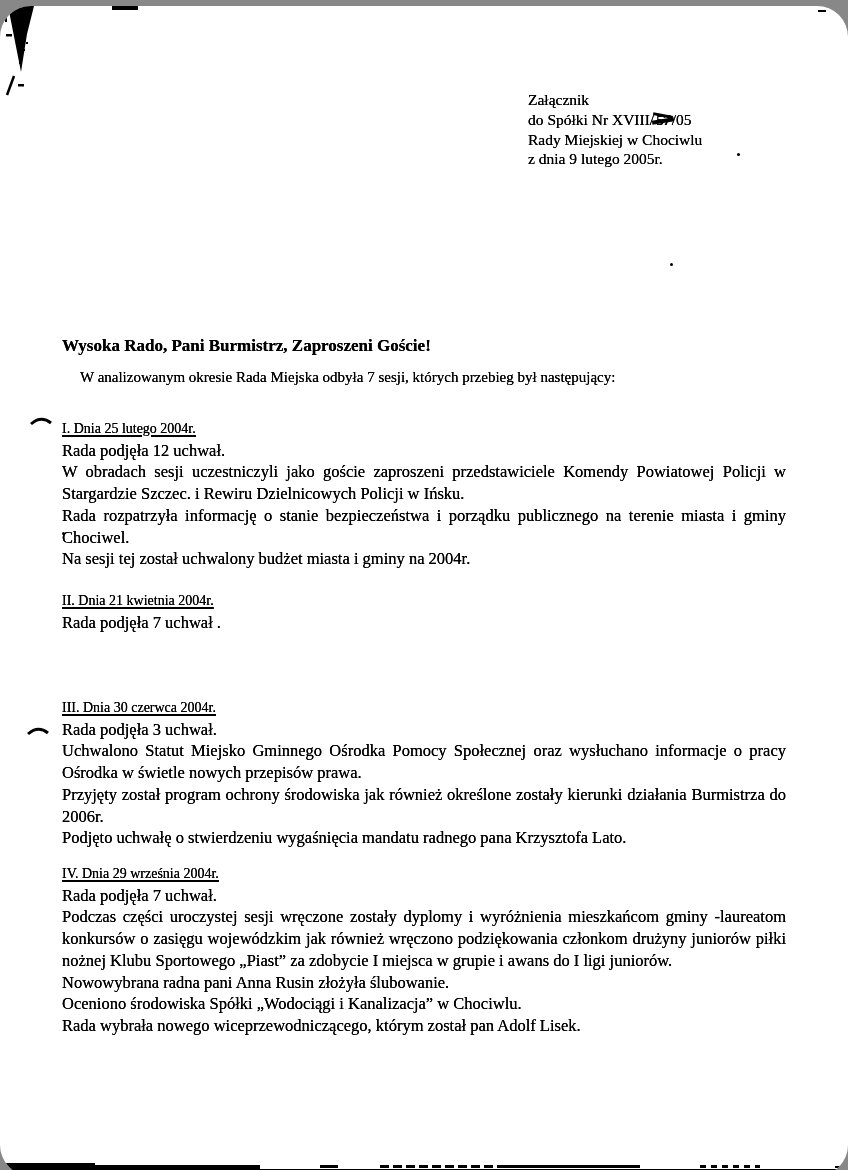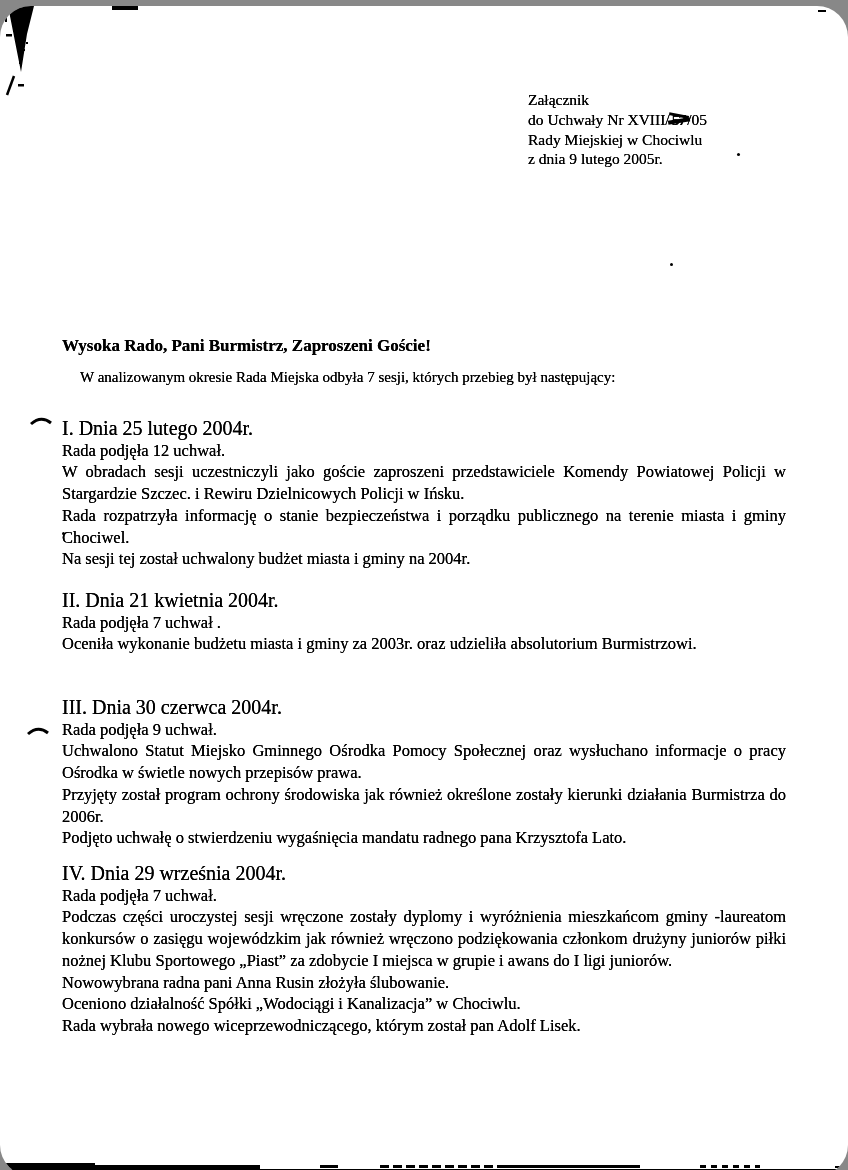--- a/index.html
+++ b/index.html
@@ -14,22 +14,22 @@
   .scribble{position:relative;display:inline-block;padding:0 2px;font-weight:bold;letter-spacing:-1px;}
   .scribble::before{content:"";position:absolute;left:-2px;right:-2px;top:45%;height:3.5px;background:#000;transform:rotate(-9deg);}
   .scribble::after{content:"";position:absolute;left:-1px;right:-1px;top:20%;height:3px;background:#000;transform:rotate(11deg);}
   
   .doc-title{position:absolute;left:0;top:204px;width:100%;text-align:center;
     font-weight:bold;font-size:17.5px;line-height:21.5px;letter-spacing:.3px;}
   
   .salutation{position:absolute;left:62px;top:330px;margin:0;font-weight:bold;font-size:17px;}
   .intro{position:absolute;left:62px;top:363px;width:724px;margin:0;font-size:15px;text-indent:18px;}
   .session{position:absolute;left:62px;width:724px;font-size:16.5px;line-height:21.7px;}
-  .session-heading{margin:0;font-size:20px;font-weight:normal;
-    text-decoration-thickness:1.6px;text-underline-offset:2px;}
+  .session-heading{margin:0;font-size:14px;font-weight:normal;
+    text-decoration:underline;text-decoration-thickness:1.6px;text-underline-offset:2px;}
   .para{margin:0;text-align:justify;text-align-last:left;}
   
   .artifact{position:absolute;}
   .speck{position:absolute;width:3px;height:3px;background:#000;border-radius:50%;}
   .bottom-band{position:absolute;left:0;top:1155px;width:848px;height:15px;}
   .bb{position:absolute;background:#000;}
 </style>
 </head>
 <body>
 
@@ -45,21 +45,21 @@
     <rect x="19" y="56" width="2" height="2" fill="#000"></rect>
     <path d="M7,89 L14,70" stroke="#000" stroke-width="2.5" fill="none"></path>
     <rect x="18" y="78" width="6" height="2.5" fill="#000"></rect>
     <rect x="5" y="6" width="2" height="10" fill="#000"></rect>
   </svg>
 
   <div class="artifact" style="left:112px;top:0;width:26px;height:4px;background:#000"></div>
 
   <div class="attachment-note">
     <div>Załącznik</div>
-    <div><span>do Uchwały Nr XVIII/</span><span class="scribble">57</span><span>/05</span></div>
+    <div><span>do Spółki Nr XVIII/</span><span class="scribble">57</span><span>/05</span></div>
     <div>Rady Miejskiej w Chociwlu</div>
     <div>z dnia 9 lutego 2005r.</div>
   </div>
 
 
   <p class="salutation">Wysoka Rado, Pani Burmistrz, Zaproszeni Goście!</p>
   <p class="intro">W analizowanym okresie Rada Miejska odbyła 7 sesji,  których przebieg był następujący:</p>
 
   <svg class="artifact" style="left:30px;top:411px" width="22" height="10" viewBox="0 0 22 10">
     <path d="M1,7 Q11,-2 21,6" stroke="#000" stroke-width="3" fill="none"></path>
@@ -72,37 +72,36 @@
     <h2 class="session-heading">I. Dnia 25 lutego 2004r.</h2>
     <p class="para">Rada podjęła 12 uchwał.</p>
     <p class="para">W obradach sesji uczestniczyli jako goście zaproszeni przedstawiciele Komendy Powiatowej Policji w Stargardzie Szczec. i Rewiru Dzielnicowych Policji w Ińsku.</p>
     <p class="para">Rada rozpatrzyła informację o stanie bezpieczeństwa i porządku publicznego na terenie miasta i gminy Chociwel.</p>
     <p class="para">Na sesji tej został uchwalony budżet miasta i gminy na 2004r.</p>
   </section>
 
   <section class="session" style="top:584px">
     <h2 class="session-heading">II. Dnia 21 kwietnia 2004r.</h2>
     <p class="para">Rada podjęła 7 uchwał .</p>
-    <p class="para">Oceniła wykonanie budżetu miasta i gminy za 2003r. oraz udzieliła absolutorium Burmistrzowi.</p>
   </section>
 
   <section class="session" style="top:691px">
     <h2 class="session-heading">III. Dnia 30 czerwca 2004r.</h2>
-    <p class="para">Rada podjęła 9 uchwał.</p>
+    <p class="para">Rada podjęła 3 uchwał.</p>
     <p class="para">Uchwalono Statut Miejsko Gminnego Ośrodka Pomocy Społecznej oraz wysłuchano informacje o pracy Ośrodka w świetle nowych przepisów prawa.</p>
     <p class="para">Przyjęty został program ochrony środowiska jak również określone zostały kierunki działania Burmistrza do 2006r.</p>
     <p class="para">Podjęto uchwałę o stwierdzeniu wygaśnięcia mandatu radnego pana Krzysztofa Lato.</p>
   </section>
 
   <section class="session" style="top:857px">
     <h2 class="session-heading">IV. Dnia 29 września 2004r.</h2>
     <p class="para">Rada podjęła 7 uchwał.</p>
     <p class="para">Podczas części uroczystej sesji wręczone zostały dyplomy i wyróżnienia mieszkańcom gminy -laureatom konkursów o zasięgu wojewódzkim jak również wręczono podziękowania członkom drużyny juniorów piłki nożnej Klubu Sportowego „Piast” za zdobycie I miejsca w grupie i awans do I ligi juniorów.</p>
     <p class="para">Nowowybrana radna pani Anna Rusin złożyła ślubowanie.</p>
-    <p class="para">Oceniono działalność Spółki „Wodociągi i Kanalizacja” w Chociwlu.</p>
+    <p class="para">Oceniono środowiska Spółki „Wodociągi i Kanalizacja” w Chociwlu.</p>
     <p class="para">Rada wybrała nowego wiceprzewodniczącego, którym został pan  Adolf Lisek.</p>
   </section>
 
   <div class="speck" style="left:670px;top:257px"></div>
   <div class="speck" style="left:62px;top:526px"></div>
   <div class="speck" style="left:737px;top:147px"></div>
   <div class="speck" style="left:818px;top:4px;width:8px;height:2px;border-radius:0"></div>
 
   <div class="bottom-band">
     <div class="bb" style="left:0;top:2px;width:95px;height:8px"></div>

